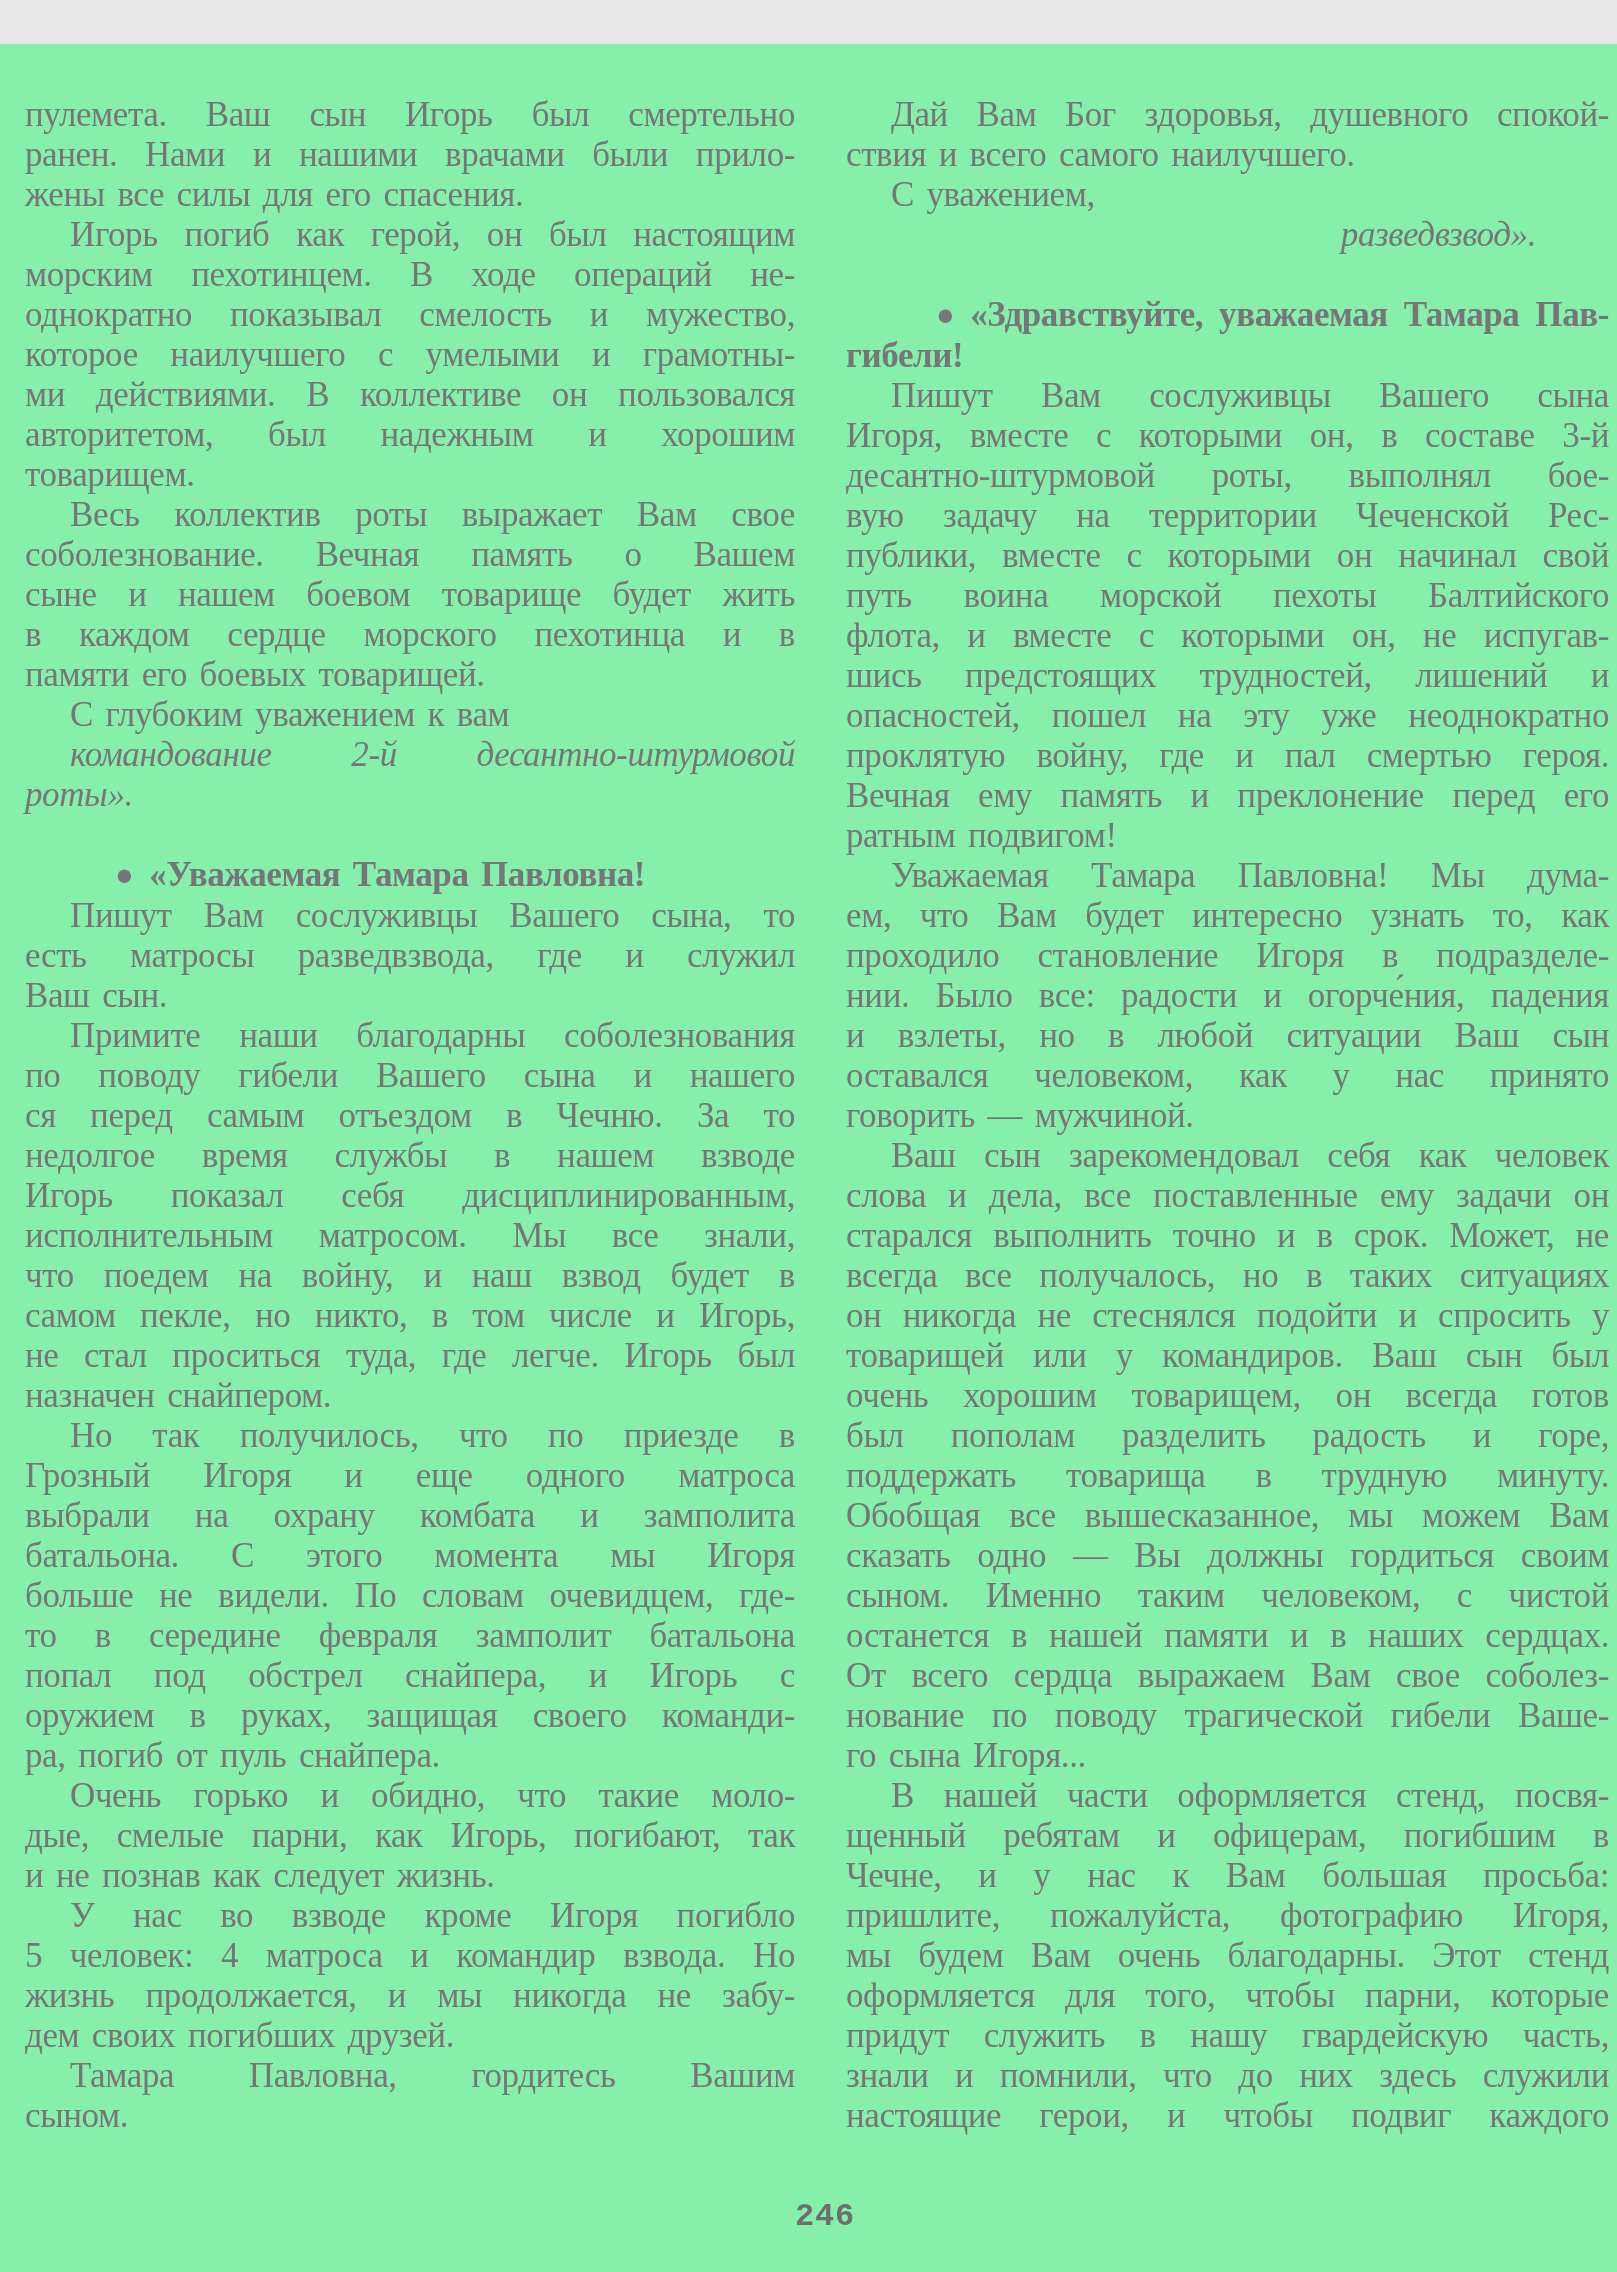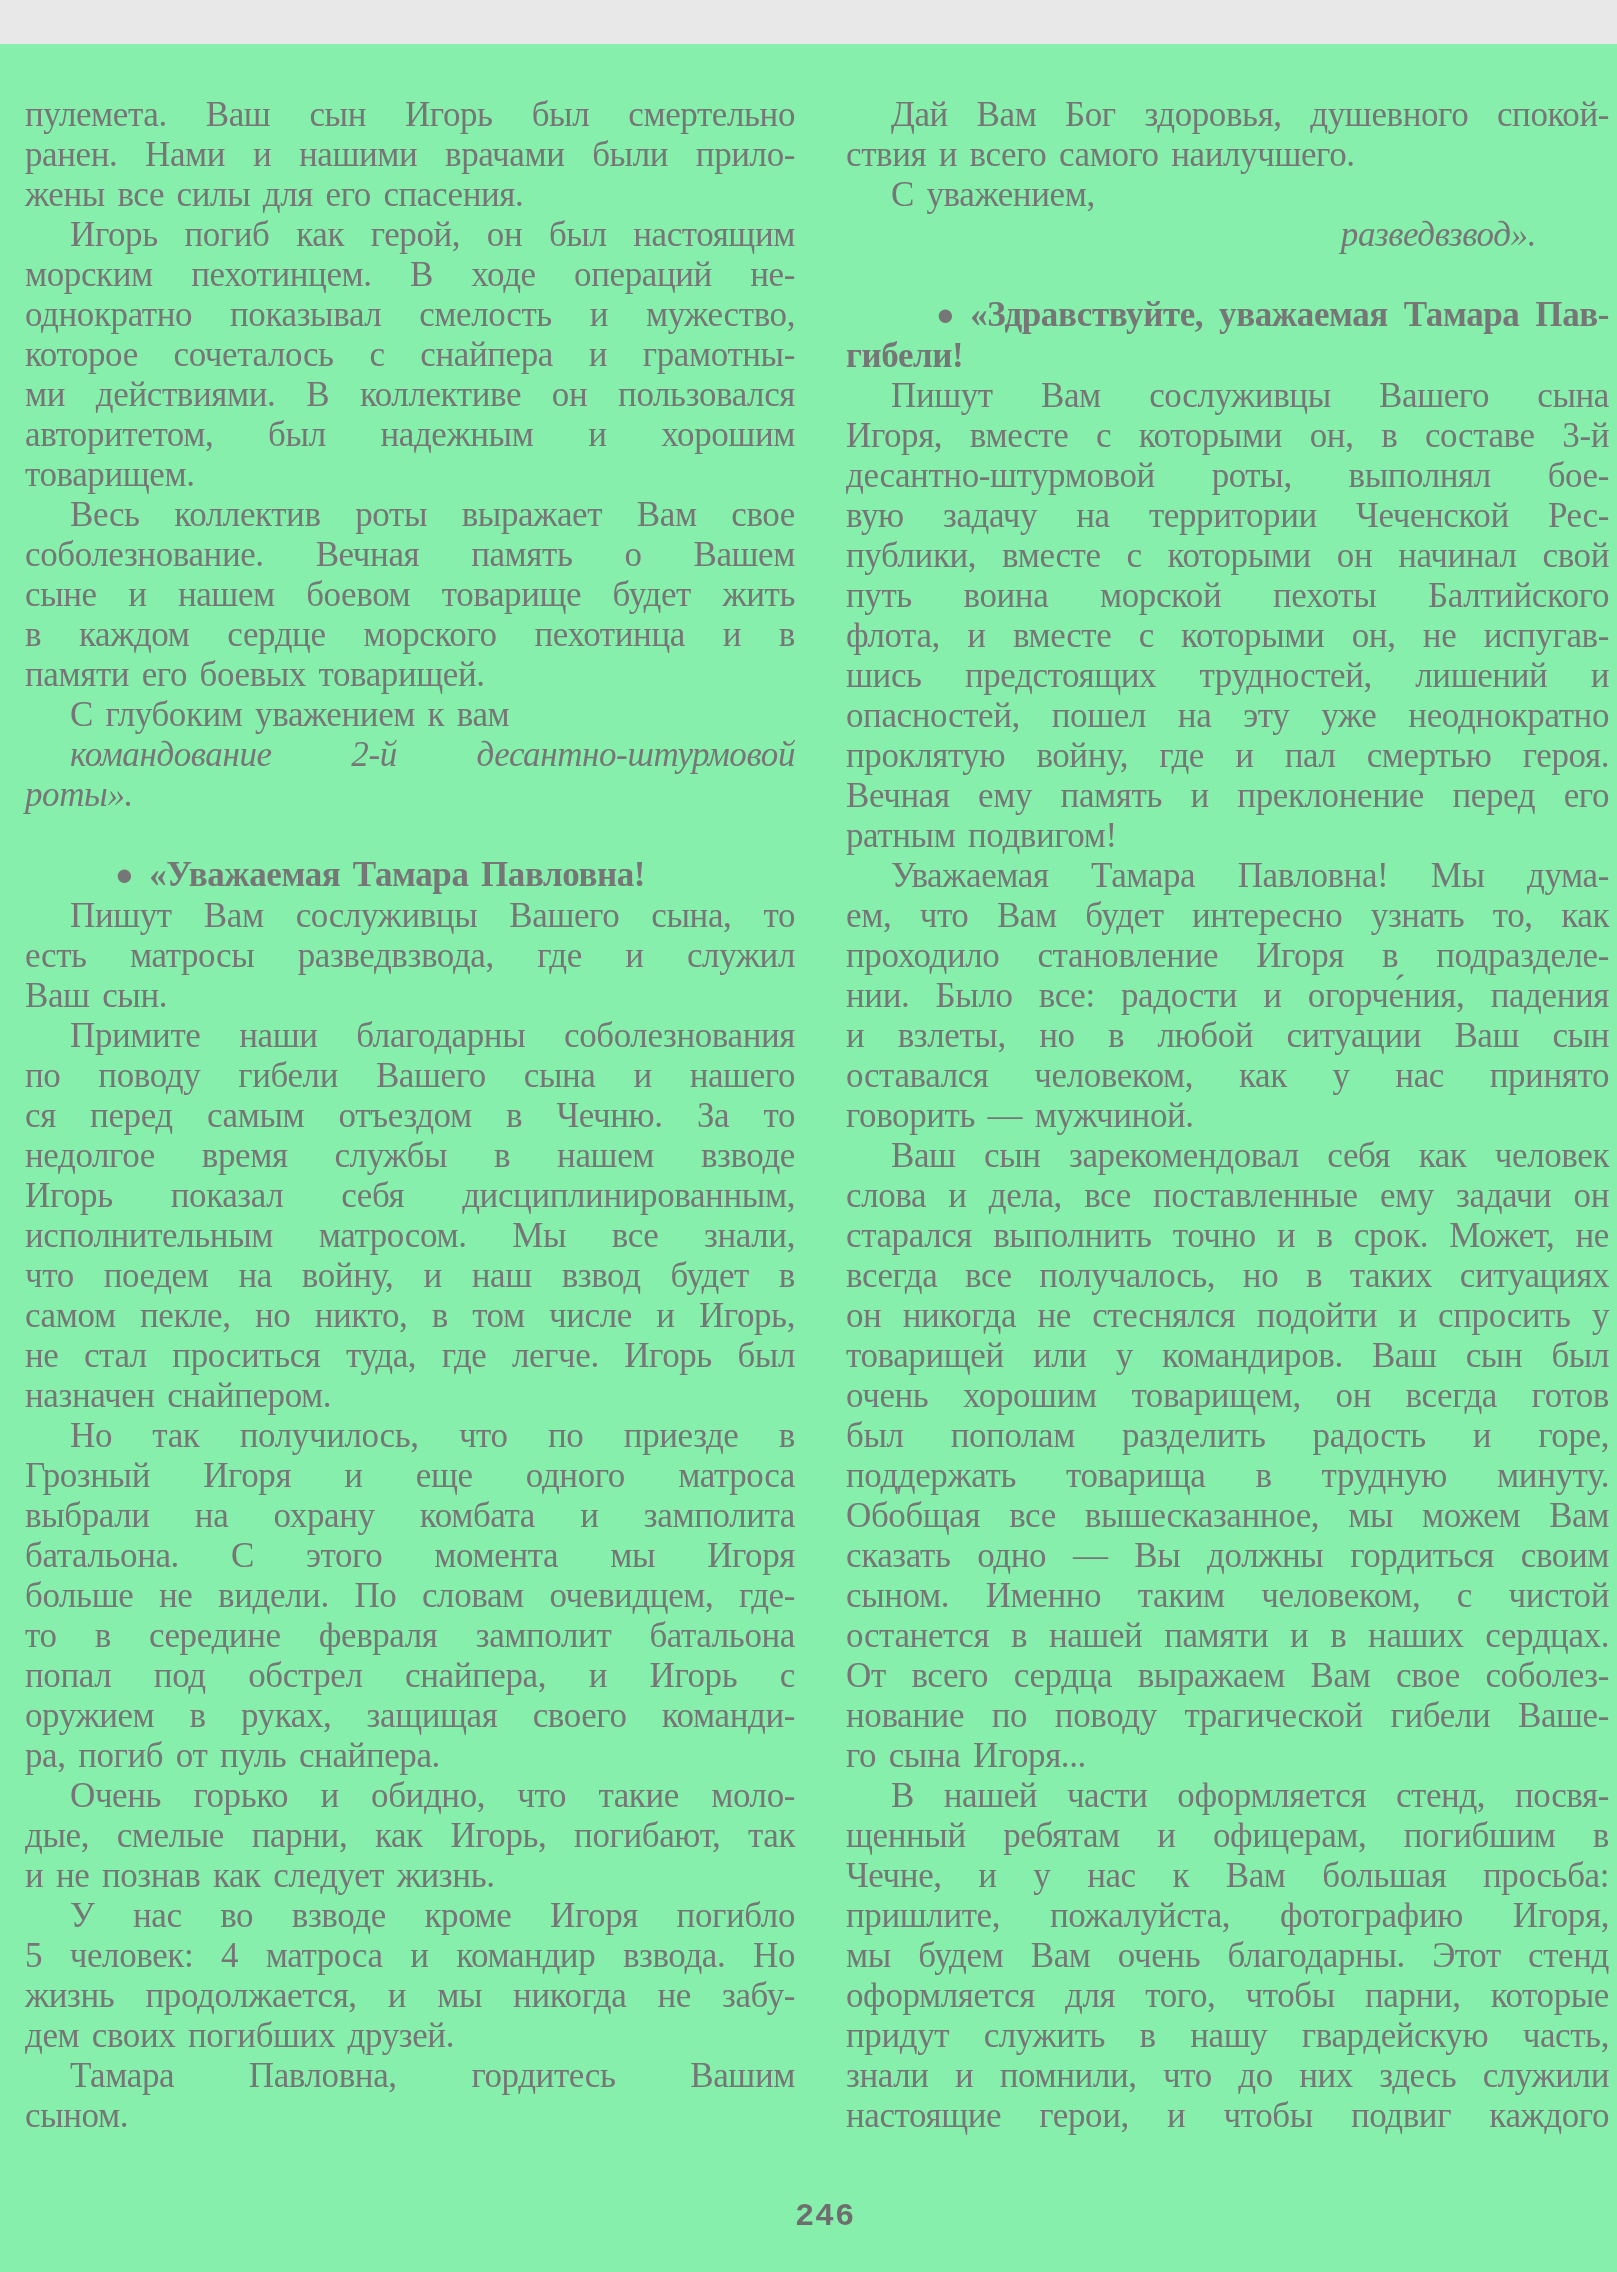--- a/index.html
+++ b/index.html
@@ -68,21 +68,21 @@
     <div class="col left" id="col-left">
         <div class="para plain">
           <div class="line">пулемета. Ваш сын Игорь был смертельно</div>
           <div class="line">ранен. Нами и нашими врачами были прило-</div>
           <div class="line last">жены все силы для его спасения.</div>
         </div>
         <div class="para indent">
           <div class="line">Игорь погиб как герой, он был настоящим</div>
           <div class="line">морским пехотинцем. В ходе операций не-</div>
           <div class="line">однократно показывал смелость и мужество,</div>
-          <div class="line">которое сочеталось с снайпера и грамотны-</div>
+          <div class="line">которое наилучшего с умелыми и грамотны-</div>
           <div class="line">ми действиями. В коллективе он пользовался</div>
           <div class="line">авторитетом, был надежным и хорошим</div>
           <div class="line last">товарищем.</div>
         </div>
         <div class="para indent">
           <div class="line">Весь коллектив роты выражает Вам свое</div>
           <div class="line">соболезнование. Вечная память о Вашем</div>
           <div class="line">сыне и нашем боевом товарище будет жить</div>
           <div class="line">в каждом сердце морского пехотинца и в</div>
           <div class="line last">памяти его боевых товарищей.</div>

